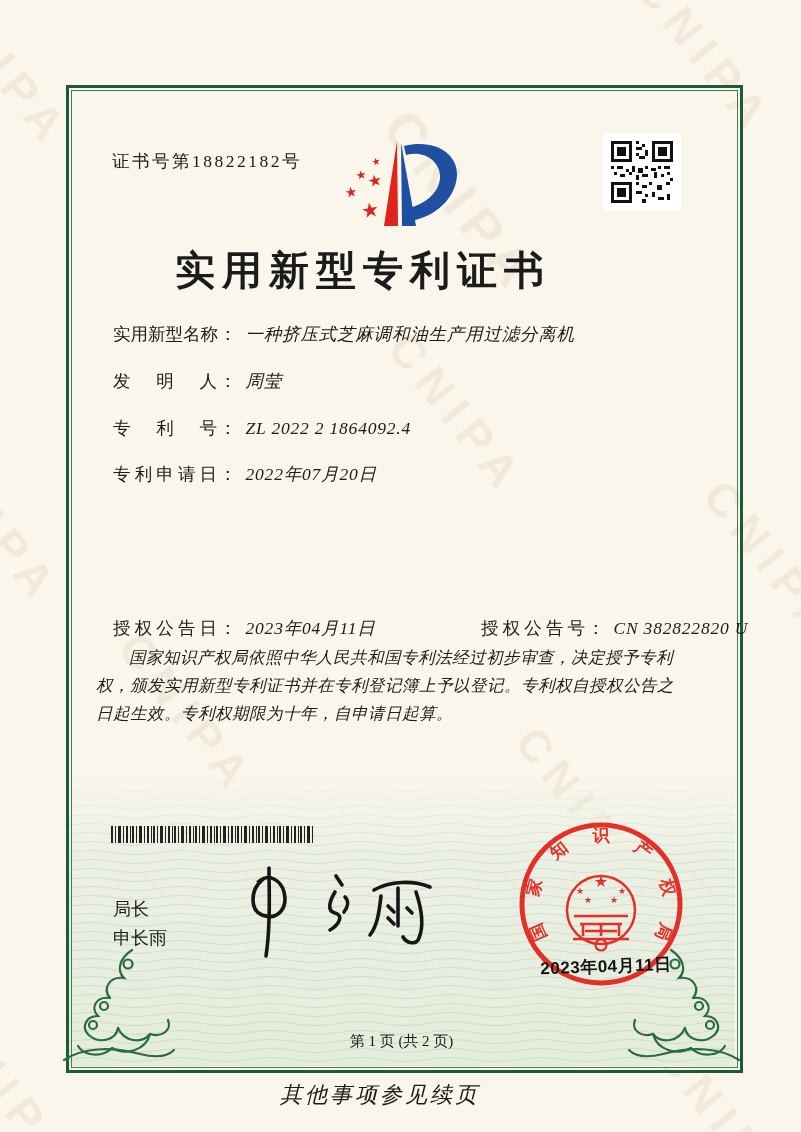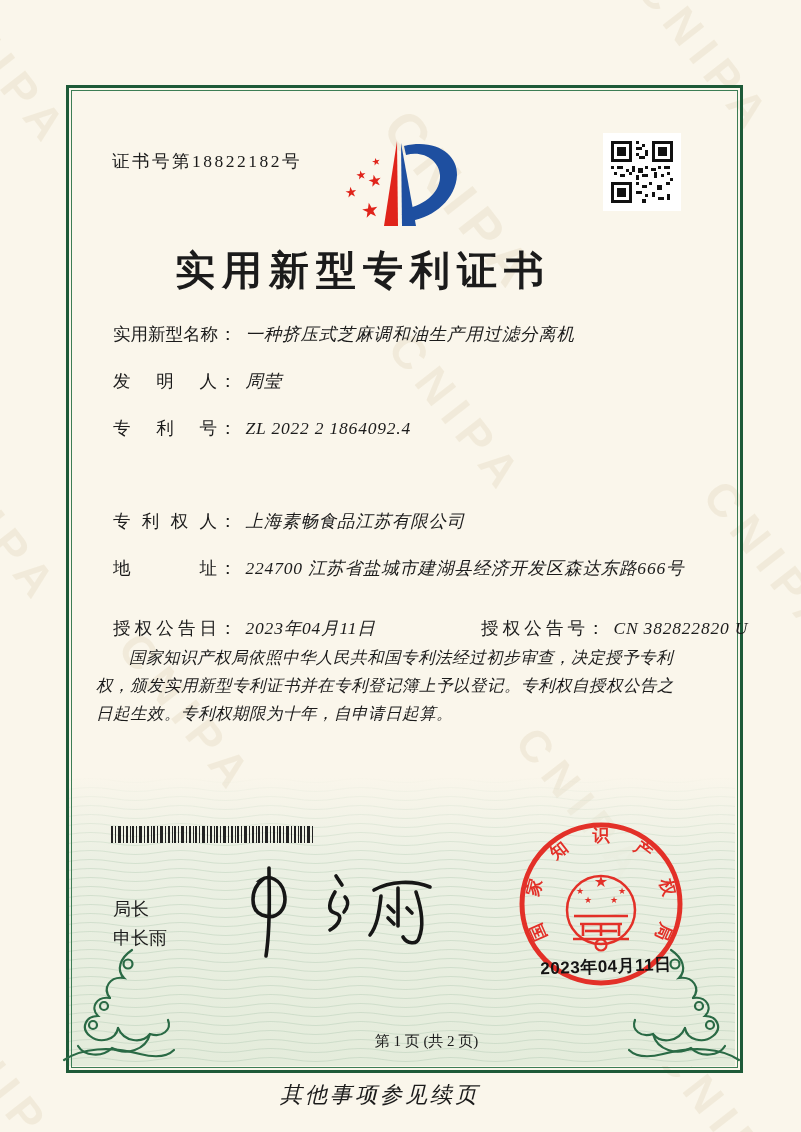--- a/index.html
+++ b/index.html
@@ -32,21 +32,21 @@
          line-height:1.7;font-style:italic;letter-spacing:.5px;}
   .paras p{margin:0 0 7px;text-indent:2em;}
   .barcode{position:absolute;left:111px;top:826px;}
   .comm{position:absolute;left:113px;font-family:"Liberation Sans",sans-serif;
         font-weight:normal;font-size:18px;}
   .sig{position:absolute;left:238px;top:864px;}
   .seal{position:absolute;left:512px;top:815px;opacity:.94;}
   .sealdate{position:absolute;left:540px;top:955px;width:132px;text-align:center;
             font-family:"Liberation Sans",sans-serif;font-weight:bold;font-size:17px;
             color:#141414;transform:rotate(-2deg);letter-spacing:.5px;}
-  .pagenote{position:absolute;left:66px;top:1032px;width:671px;text-align:center;font-size:15px;margin-left:25px;}
+  .pagenote{position:absolute;left:66px;top:1032px;width:671px;text-align:center;font-size:15px;}
   .contnote{position:absolute;left:0;top:1080px;width:760px;text-align:center;
             font-size:22px;font-style:italic;letter-spacing:3px;}
 </style>
 </head>
 <body>
 
 <div class="page">
 
   <span class="wm" style="left:-35px;top:-25px;font-size:46px">CNIPA</span>
   <span class="wm" style="left:668px;top:-38px;font-size:46px">CNIPA</span>
@@ -181,25 +181,22 @@
 
     <div class="row" style="top:322px">
       <span class="flabel">实用新型名称</span><span class="fcolon">：</span><span class="fvalue">一种挤压式芝麻调和油生产用过滤分离机</span>
     </div>
     <div class="row" style="top:369px">
       <span class="flabel">发明人</span><span class="fcolon">：</span><span class="fvalue">周莹</span>
     </div>
     <div class="row" style="top:416px">
       <span class="flabel">专利号</span><span class="fcolon">：</span><span class="fvalue">ZL 2022 2 1864092.4</span>
     </div>
-    <div class="row" style="top:509px">
-      <span class="flabel">专利权人</span><span class="fcolon">：</span><span class="fvalue">上海素畅食品江苏有限公司</span>
-    </div>
-    <div class="row" style="top:556px">
-      <span class="flabel">地址</span><span class="fcolon">：</span><span class="fvalue">224700 江苏省盐城市建湖县经济开发区森达东路666号</span>
+    <div class="row" style="top:462px">
+      <span class="flabel">专利申请日</span><span class="fcolon">：</span><span class="fvalue">2022年07月20日</span>
     </div>
     <div class="row" style="top:616px;width:580px">
       <span>
         <span class="flabel">授权公告日</span><span class="fcolon">：</span><span class="fvalue">2023年04月11日</span>
       </span>
       <span class="col2">
         <span class="flabel">授权公告号</span><span class="fcolon">：</span><span class="fvalue">CN 382822820 U</span>
       </span>
     </div>
 

